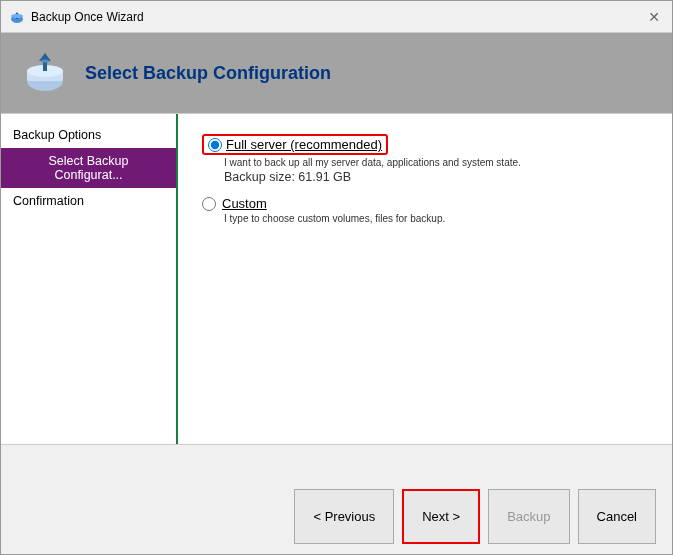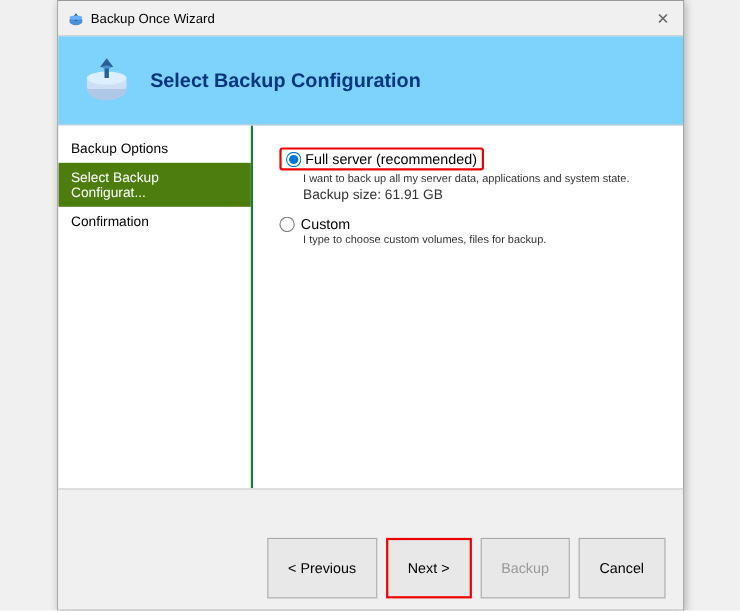--- a/index.html
+++ b/index.html
@@ -6,21 +6,21 @@
     body {
       font-family: 'Segoe UI', Tahoma, Geneva, Verdana, sans-serif;
       font-size: 13px;
       background: #f0f0f0;
       display: flex;
       justify-content: center;
       align-items: center;
       height: 100vh;
     }
     .window {
-      width: 570px;
+      width: 673px;
       height: 555px;
       background: #fff;
       border: 1px solid #999;
       box-shadow: 2px 2px 8px rgba(0,0,0,0.3);
       display: flex;
       flex-direction: column;
     }
     .title-bar {
       background: #f0f0f0;
       border-bottom: 1px solid #ccc;
@@ -46,21 +46,21 @@
       background: none;
       border: none;
       padding: 0 4px;
       line-height: 1;
     }
     .header {
       display: flex;
       align-items: center;
       padding: 16px 20px;
       border-bottom: 1px solid #ccc;
-      background: #7dd3fc;
+      background: #a3a3a3;
       gap: 16px;
     }
     .header-title {
       font-size: 18px;
       font-weight: bold;
       color: #003580;
     }
     .body {
       display: flex;
       flex: 1;
@@ -72,22 +72,23 @@
       border-right: 2px solid #15803d;
       padding-top: 8px;
     }
     .sidebar-item {
       padding: 6px 12px;
       font-size: 12.5px;
       color: #000;
       cursor: pointer;
     }
     .sidebar-item.active {
-      background: #4d7c0f;
+      background: #701a75;
       color: #fff;
+      text-align: center;
     }
     .content {
       flex: 1;
       padding: 20px 24px;
       overflow-y: auto;
     }
     .content-question {
       font-size: 13px;
       margin-bottom: 14px;
       color: #000;
@@ -99,20 +100,21 @@
     }
     .option-item {
       display: flex;
       flex-direction: column;
       gap: 2px;
     }
     .option-label-row {
       display: flex;
       align-items: center;
       gap: 6px;
+      text-decoration: underline;
     }
     .option-label {
       font-size: 13px;
       color: #000;
     }
     .option-radio-highlighted {
       border: 2px solid #e00;
       border-radius: 3px;
       padding: 1px 4px;
       display: flex;

